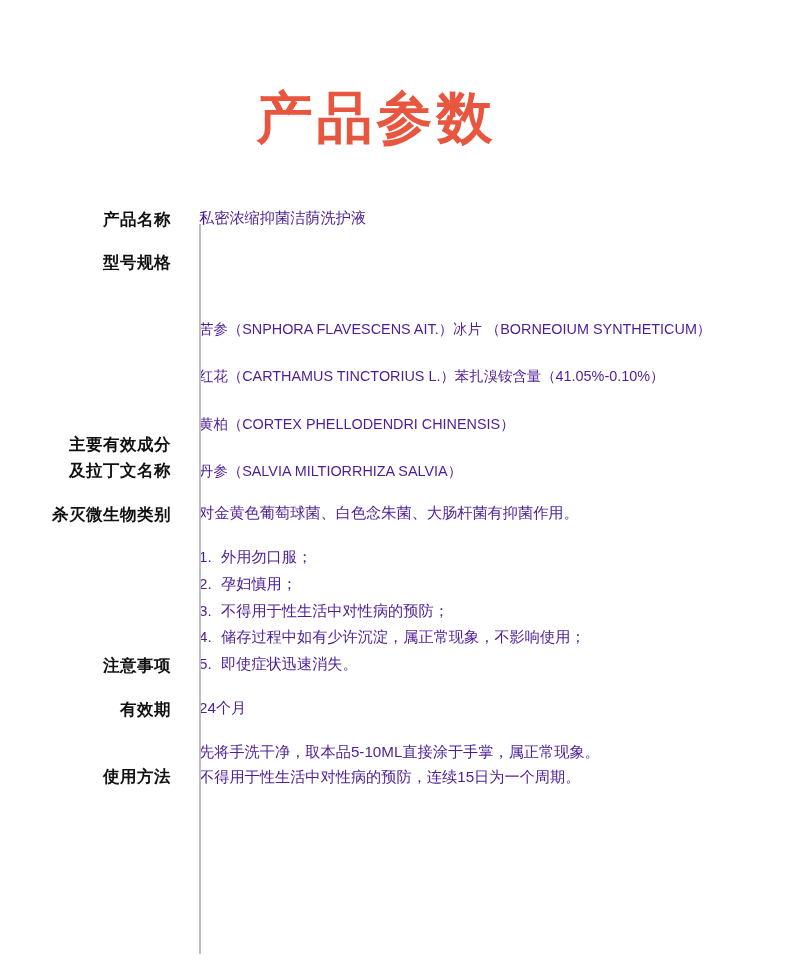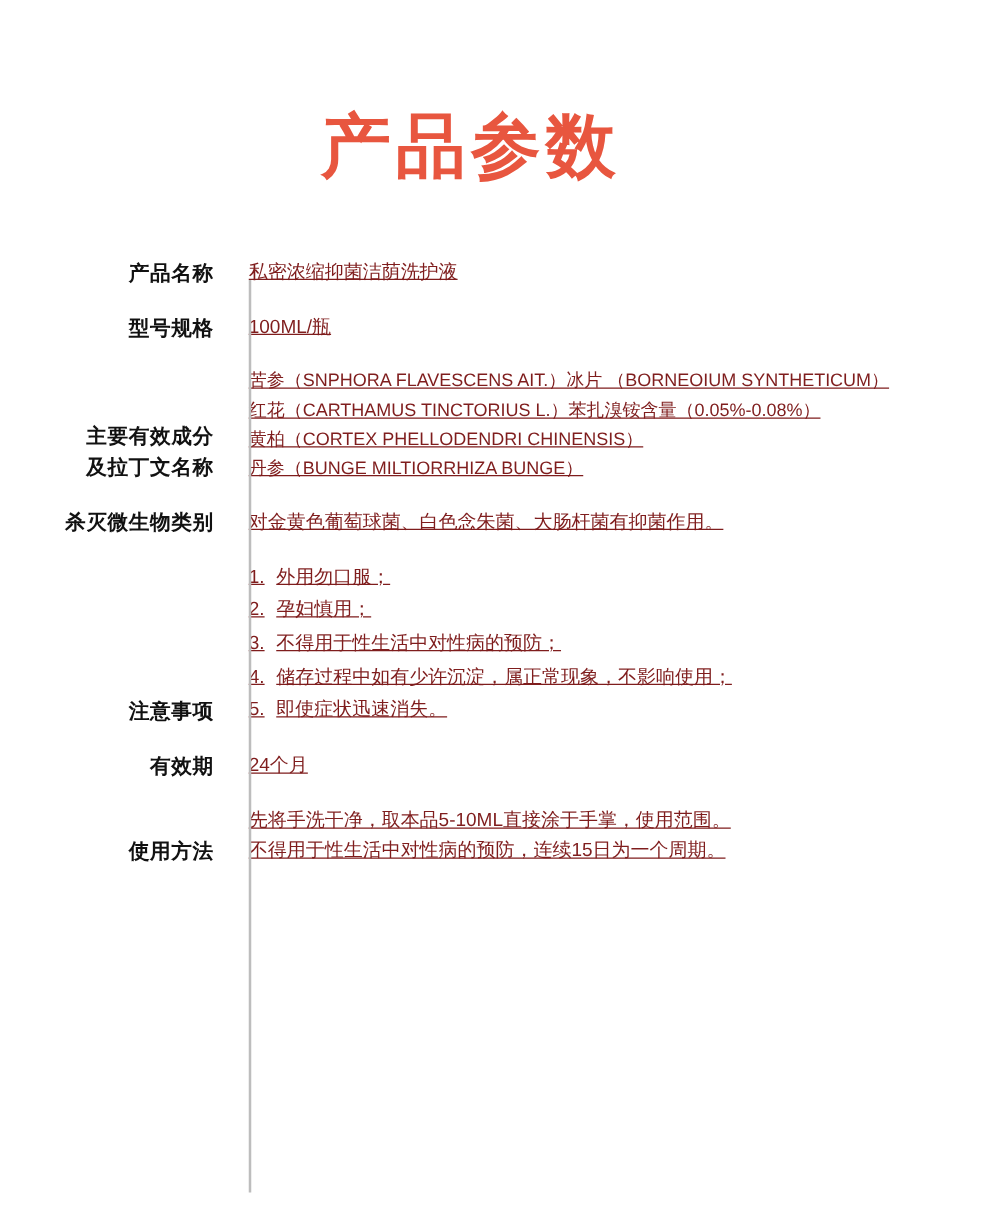--- a/index.html
+++ b/index.html
@@ -55,32 +55,32 @@
     letter-spacing: 0.5px;
   }
   .label .label-line {
     display: block;
   }
   .value {
     border-left: 2px solid #b9b9b9;
     padding-left: 14px;
     font-size: 15.2px;
     line-height: 1.62;
-    color: #7f1d1d;
+    color: #4c1d95;
     flex: 1;
     min-height: 26px;
     box-sizing: border-box;
-    text-decoration: underline;
   }
   .value .vline {
     display: block;
     white-space: nowrap;
   }
   .value .vline.latin {
     font-size: 14.4px;
+    margin-top: 24px;
   }
   .numbered {
     list-style: none;
     margin: 0;
     padding: 0;
   }
   .numbered li {
     display: flex;
     line-height: 1.62;
     margin-bottom: 2px;
@@ -119,35 +119,32 @@
       </div>
       <div class="value">
         <span class="vline">私密浓缩抑菌洁荫洗护液</span>
       </div>
     </div>
 
     <div class="row">
       <div class="label">
         <span class="label-line">型号规格</span>
       </div>
-      <div class="value">
-        <span class="vline">100ML/瓶</span>
-      </div>
     </div>
 
     <div class="row">
       <div class="label">
         <span class="label-line">主要有效成分</span>
         <span class="label-line">及拉丁文名称</span>
       </div>
       <div class="value">
         <span class="vline latin">苦参（SNPHORA FLAVESCENS AIT.）冰片 （BORNEOIUM SYNTHETICUM）</span>
-        <span class="vline latin">红花（CARTHAMUS TINCTORIUS L.）苯扎溴铵含量（0.05%-0.08%）</span>
+        <span class="vline latin">红花（CARTHAMUS TINCTORIUS L.）苯扎溴铵含量（41.05%-0.10%）</span>
         <span class="vline latin">黄柏（CORTEX PHELLODENDRI CHINENSIS）</span>
-        <span class="vline latin">丹参（BUNGE MILTIORRHIZA BUNGE）</span>
+        <span class="vline latin">丹参（SALVIA MILTIORRHIZA SALVIA）</span>
       </div>
     </div>
 
     <div class="row">
       <div class="label">
         <span class="label-line">杀灭微生物类别</span>
       </div>
       <div class="value">
         <span class="vline">对金黄色葡萄球菌、白色念朱菌、大肠杆菌有抑菌作用。</span>
       </div>
@@ -191,19 +188,19 @@
       <div class="value">
         <span class="vline">24个月</span>
       </div>
     </div>
 
     <div class="row">
       <div class="label">
         <span class="label-line">使用方法</span>
       </div>
       <div class="value">
-        <span class="vline">先将手洗干净，取本品5-10ML直接涂于手掌，使用范围。</span>
+        <span class="vline">先将手洗干净，取本品5-10ML直接涂于手掌，属正常现象。</span>
         <span class="vline">不得用于性生活中对性病的预防，连续15日为一个周期。</span>
       </div>
     </div>
 
   </div>
 </div>
 
 </body></html>

